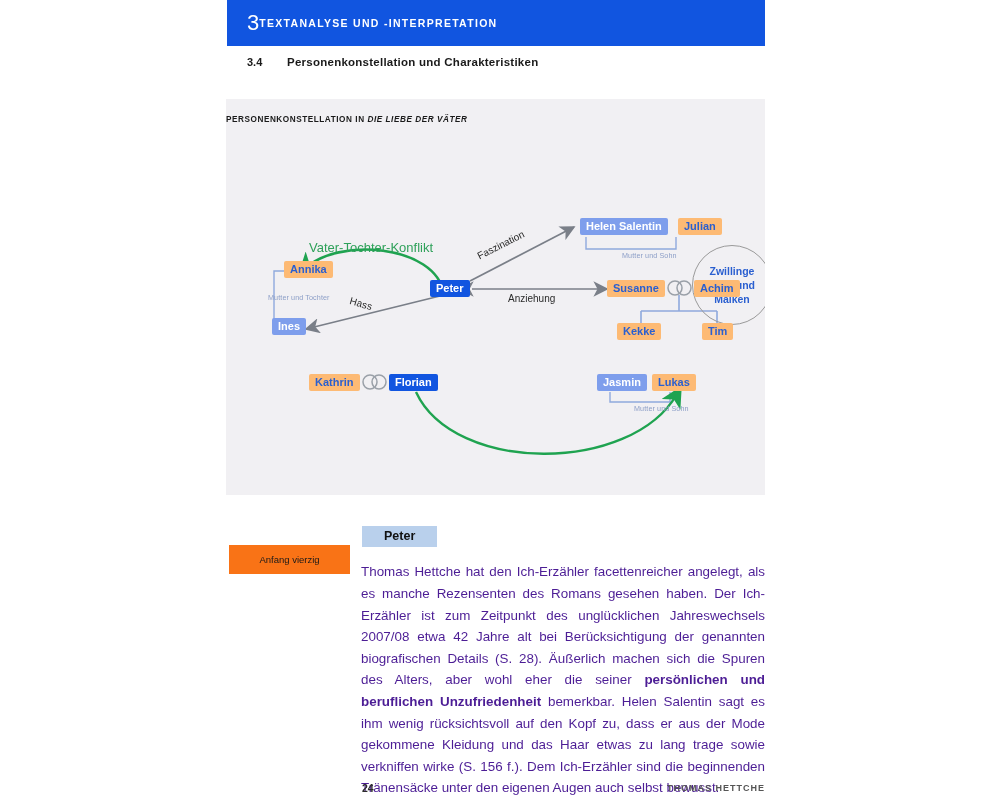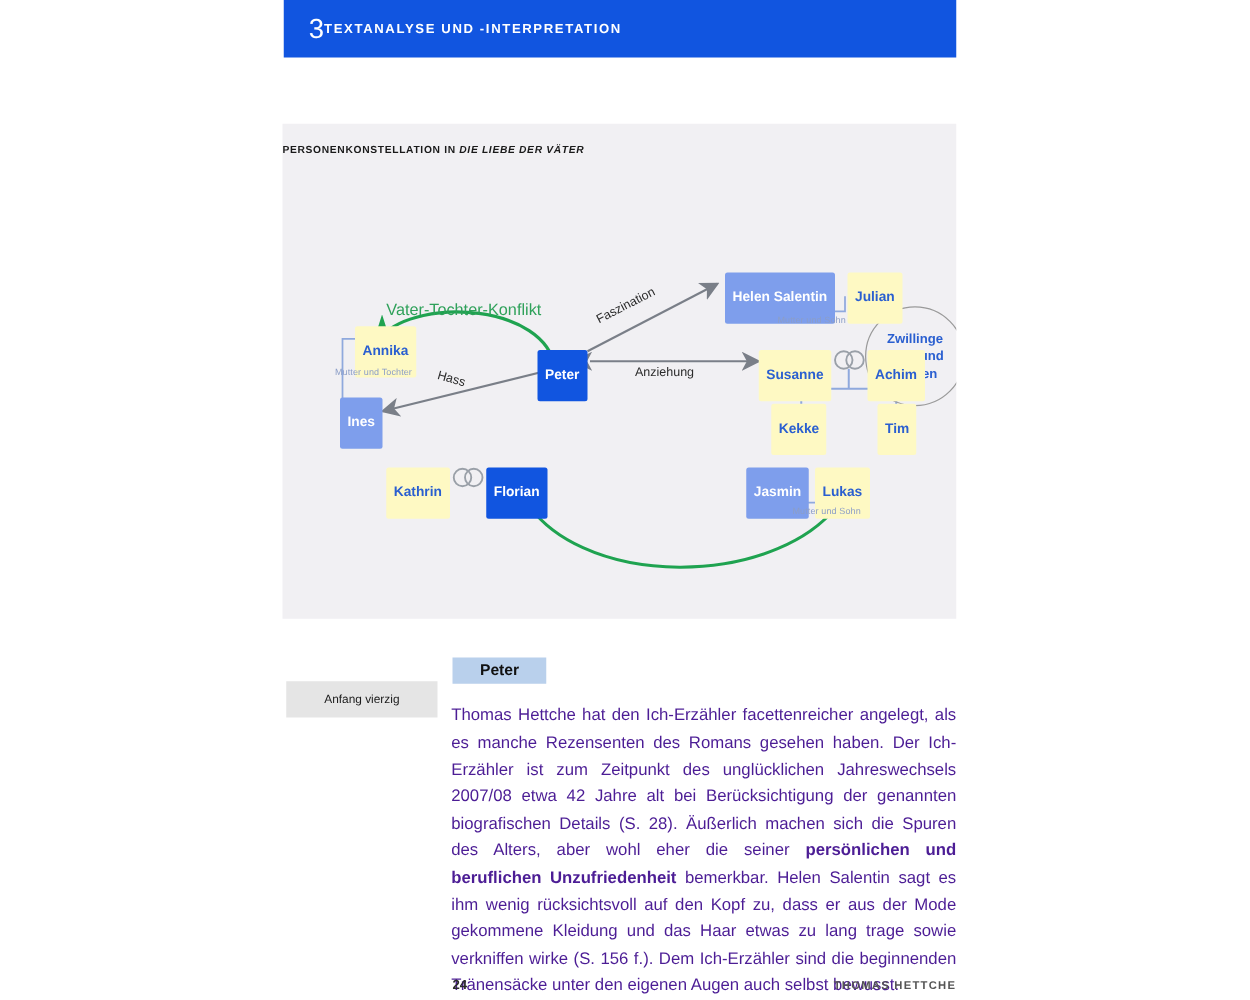--- a/index.html
+++ b/index.html
@@ -98,27 +98,27 @@
     width: 539px;
     height: 396px;
   }
 
   
   .node {
     position: absolute;
     font-size: 11px;
     font-weight: 700;
     white-space: nowrap;
-    padding: 14px 6px;
+    padding: 2px 6px;
     border-radius: 2px;
     line-height: 13px;
   }
   .node.plain {
     color: #2a5fd0;
-    background: #fef9c3;
+    background: #fdba74;
   }
   .node.light {
     color: #ffffff;
     background: #7e9eec;
   }
   .node.dark {
     color: #ffffff;
     background: #1155e0;
   }
   .subcap {
@@ -181,21 +181,21 @@
     font-size: 12.5px;
     font-weight: 700;
     padding: 3px 22px 4px 22px;
   }
   .margin-note {
     position: absolute;
     left: 229px;
     top: 545px;
     width: 121px;
     height: 29px;
-    background: #e5e5e5;
+    background: #f97316;
     display: flex;
     align-items: center;
     justify-content: center;
   }
   .margin-note span {
     font-size: 9.5px;
     color: #1a1a1a;
     font-weight: 400;
   }
   .body-text {
@@ -234,20 +234,24 @@
 </head>
 <body>
 
 <div class="page">
 
   <div class="chapter-bar">
     <span class="chapter-num">3</span>
     <span class="chapter-title">TEXTANALYSE UND -INTERPRETATION</span>
   </div>
 
+  <div class="section-line">
+    <span class="section-num">3.4</span>
+    <span class="section-name">Personenkonstellation und Charakteristiken</span>
+  </div>
 
   <div class="diagram-panel">
 
     <div class="diagram-title">
       <span>PERSONENKONSTELLATION IN </span><span class="ital">DIE LIEBE DER VÄTER</span>
     </div>
 
     <svg class="dg-svg" viewBox="0 0 539 396">
       <defs>
         <marker id="arrGreen" markerWidth="9" markerHeight="9" refX="5" refY="4.5" orient="auto">

